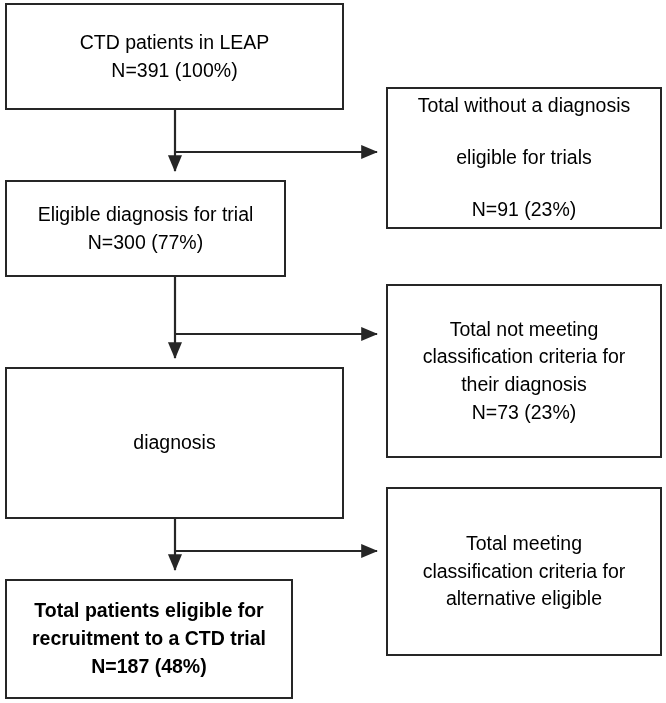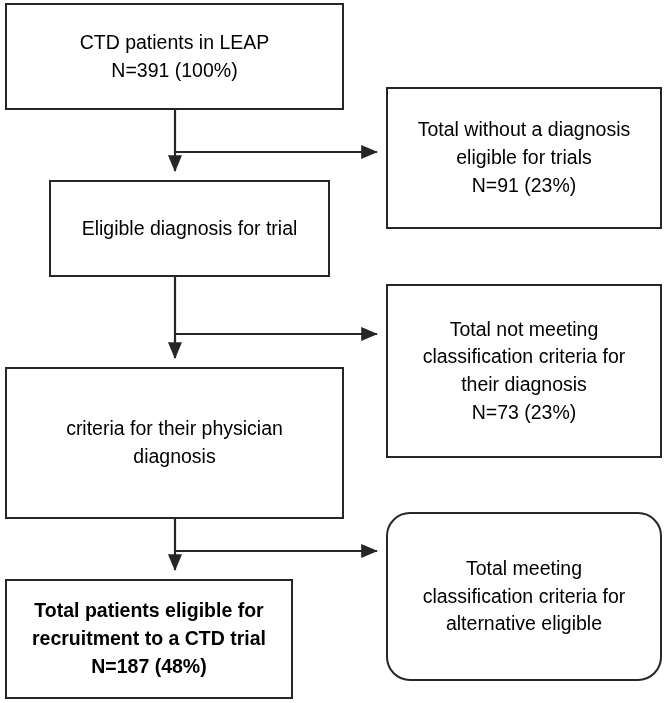--- a/index.html
+++ b/index.html
@@ -43,27 +43,27 @@
   svg.connectors {
     position: absolute;
     left: 0;
     top: 0;
     width: 666px;
     height: 703px;
     pointer-events: none;
   }
   
   #node-ctd-patients   { left: 5px;  top: 3px;   width: 339px; height: 107px; }
-  #node-eligible-dx    { left: 5px;  top: 180px; width: 281px; height: 97px; margin-left: 44px;  }
+  #node-eligible-dx    { left: 5px;  top: 180px; width: 281px; height: 97px;  }
   #node-meeting-class  { left: 5px;  top: 367px; width: 339px; height: 152px; }
   #node-eligible-recruit { left: 5px; top: 579px; width: 288px; height: 120px; }
   
-  #node-no-dx          { left: 386px; top: 87px;  width: 276px; height: 142px; }
+  #node-no-dx          { left: 386px; top: 87px;  width: 276px; height: 142px; gap: 24px; }
   #node-not-meeting    { left: 386px; top: 284px; width: 276px; height: 174px; }
-  #node-alt-dx         { left: 386px; top: 512px; width: 276px; height: 169px; border-radius: 24px; }
+  #node-alt-dx         { left: 386px; top: 487px; width: 276px; height: 169px; }
 </style>
 </head>
 <body>
 
 <div id="flowchart">
 
   <svg class="connectors" viewBox="0 0 666 703" xmlns="http://www.w3.org/2000/svg">
     <defs>
       <marker id="arrowhead" markerWidth="9" markerHeight="9" refX="7.2" refY="3.2" orient="auto" markerUnits="strokeWidth">
         <path d="M0,0 L7.6,3.2 L0,6.4 z" fill="#262626"></path>
@@ -92,24 +92,24 @@
     </g>
   </svg>
 
   <div class="node" id="node-ctd-patients">
     <span class="line">CTD patients in LEAP</span>
     <span class="line">N=391 (100%)</span>
   </div>
 
   <div class="node" id="node-eligible-dx">
     <span class="line">Eligible diagnosis for trial</span>
+    <span class="line">N=300 (77%)</span>
   </div>
 
   <div class="node" id="node-meeting-class">
-    <span class="line">criteria for their physician</span>
     <span class="line">diagnosis</span>
   </div>
 
   <div class="node bold" id="node-eligible-recruit">
     <span class="line">Total patients eligible for</span>
     <span class="line">recruitment to a CTD trial</span>
     <span class="line">N=187 (48%)</span>
   </div>
 
   <div class="node" id="node-no-dx">

